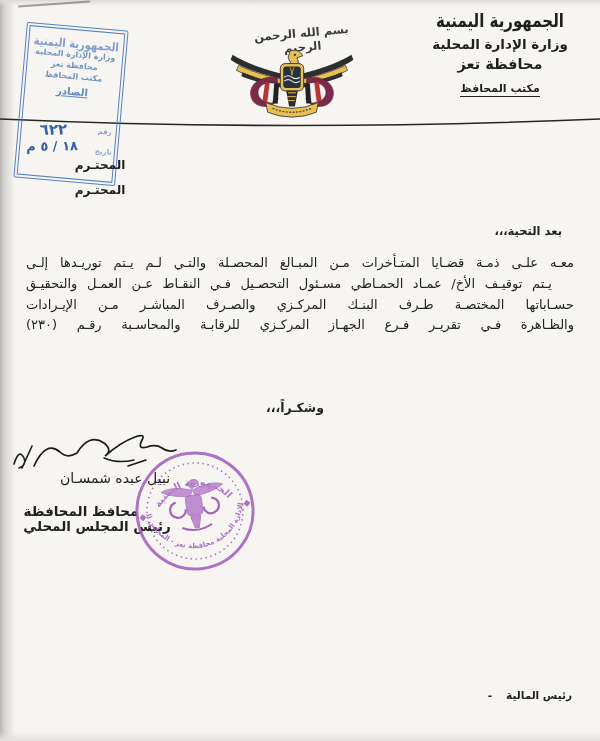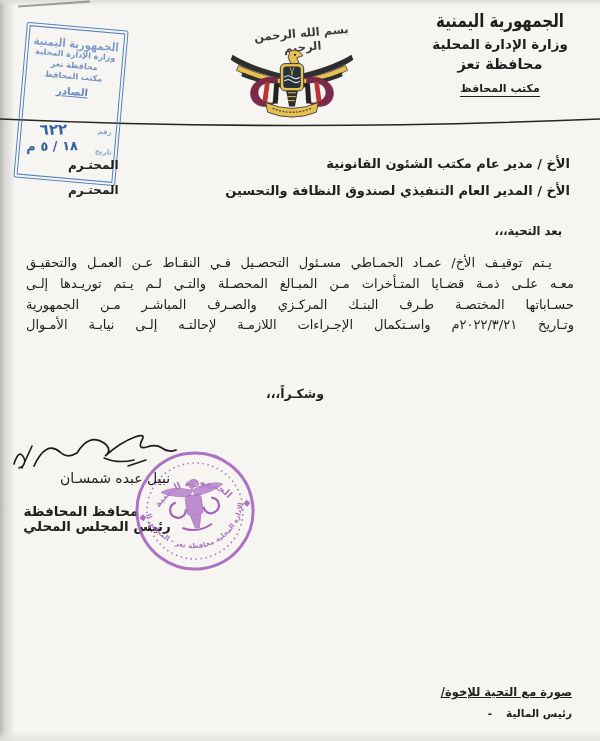--- a/index.html
+++ b/index.html
@@ -35,35 +35,35 @@
     border:4px double #4d7cba; border-radius:2px; transform:rotate(5deg);
     color:#6d8fc0; text-align:center; direction:rtl; opacity:.95;}
   .reg-line{font-size:8px; font-weight:bold; line-height:11px;}
   .reg-calli{font-size:10px; font-weight:bold; transform:scaleY(1.2); margin-top:8px; color:#7b9aca;}
   .reg-sader{font-size:10px; font-weight:bold; color:#5b82bc; text-decoration:underline; margin-top:4px;}
   .reg-hand{position:absolute; color:#2c5aa0; font-weight:bold; transform:rotate(-6deg); white-space:nowrap;}
   .reg-num{left:18px; top:92px; font-size:15px;}
   .reg-date{left:6px; top:110px; font-size:13px;}
   .reg-label{position:absolute; font-size:7px; color:#8aa4cc; font-weight:bold;}
 
-  .honorific{position:absolute; left:68px; width:64px; font-weight:bold; font-size:12px; text-align:left;}
+  .honorific{position:absolute; left:68px; width:64px; font-weight:bold; font-size:12px; text-align:center;}
 
   .divider{position:absolute; left:0; top:112px; width:600px; height:24px;}
 
   
   .addr{position:absolute; right:30px; font-weight:bold; font-size:13px; white-space:nowrap;}
   .salutation{position:absolute; right:38px; top:224px; font-weight:bold; font-size:11.5px;margin-left:34px;}
 
   
   .body-block{position:absolute; right:26px; top:253px; width:548px;}
   .body-line{font-size:13px; line-height:20.8px; white-space:nowrap; overflow:hidden;
     text-align:justify; text-align-last:justify;}
   .body-line.first{padding-right:22px;}
   .body-line.last{text-align-last:right;}
-  .closing{position:absolute; left:266px; top:386px; font-size:12.5px; font-weight:600;}
+  .closing{position:absolute; left:266px; top:400px; font-size:12.5px; font-weight:600;}
 
   
   .sig-svg{position:absolute; left:8px; top:428px; width:180px; height:52px;}
   .sig-name{position:absolute; left:40px; top:470px; width:150px; text-align:center; font-weight:normal; font-size:14px;}
   .sig-title1{position:absolute; left:16px; top:503px; width:130px; text-align:center; font-weight:bold; font-size:13.5px;}
   .sig-title2{position:absolute; left:22px; top:518px; width:150px; text-align:center; font-weight:bold; font-size:13.5px;}
 
   .seal{position:absolute; left:132px; top:448px; width:126px; height:126px; transform:rotate(-8deg); opacity:.9;}
 
   
@@ -134,32 +134,30 @@
     <div class="reg-line">وزارة الإدارة المحلية</div>
     <div class="reg-line">محافظة تعز</div>
     <div class="reg-line">مكتب المحافظ</div>
     <div class="reg-sader">الصادر</div>
     <span class="reg-label" style="right:4px; top:95px;">رقم</span>
     <span class="reg-label" style="right:2px; top:115px;">تاريخ</span>
     <div class="reg-hand reg-num">٦٢٢</div>
     <div class="reg-hand reg-date">١٨ / ٥ م</div>
   </div>
 
-  <div class="addr" style="top:156px;">الأخ / مدير عام مكتب الشئون القانونية</div>
   <div class="honorific" style="top:158px;">المحتـرم</div>
-  <div class="addr" style="top:183px;">الأخ / المدير العام التنفيذي لصندوق النظافة والتحسين</div>
   <div class="honorific" style="top:183px;">المحتـرم</div>
 
   <div class="salutation">بعد التحية،،،</div>
 
   <div class="body-block">
+    <div class="body-line">معـه علـى ذمـة قضـايا المتـأخرات مـن المبـالغ المحصـلة والتـي لـم يـتم توريـدها إلـى</div>
     <div class="body-line first">يـتم توقيـف الأخ/ عمـاد الحمـاطي مسـئول التحصـيل فـي النقـاط عـن العمـل والتحقيـق</div>
-    <div class="body-line">معـه علـى ذمـة قضـايا المتـأخرات مـن المبـالغ المحصـلة والتـي لـم يـتم توريـدها إلـى</div>
-    <div class="body-line">حسـاباتها المختصـة طـرف البنـك المركـزي والصـرف المباشـر مـن الجمهورية</div>
-    <div class="body-line">وتـاريخ ٢٠٢٢/٣/٢١م واسـتكمال الإجـراءات اللازمـة لإحالتـه إلـى نيابـة الأمـوال</div>
+    <div class="body-line">حسـاباتها المختصـة طـرف البنـك المركـزي والصـرف المباشـر مـن الإيـرادات</div>
+    <div class="body-line">والظـاهرة فـي تقريـر فـرع الجهـاز المركـزي للرقابـة والمحاسـبة رقـم (٢٣٠)</div>
   </div>
 
   <div class="closing">وشكـراً،،،</div>
 
   <svg class="sig-svg" viewBox="0 0 180 52">
     <path d="M6,36 q5,-16 10,-6 q3,7 -5,10 M14,40 l10,-22" stroke="#1b1b1b" stroke-width="1.6" fill="none" stroke-linecap="round"></path>
     <path d="M26,38 q12,-26 26,-14 q7,7 17,1 q12,-20 27,-10 q9,7 1,13 q16,-14 30,-19 q11,-4 7,3 q-5,10 5,7 q9,-3 15,1 q6,5 14,2" stroke="#1b1b1b" stroke-width="1.7" fill="none" stroke-linecap="round"></path>
     <path d="M96,30 q14,6 30,2 M120,38 l18,-6" stroke="#1b1b1b" stroke-width="1.5" fill="none" stroke-linecap="round"></path>
   </svg>
   <div class="sig-name">نبيل عبده شمسـان</div>
@@ -188,19 +186,18 @@
       <path d="M59,36 C61,31 67,30 70,34 L66,38 L63,41 Z" opacity=".9"></path>
       <rect x="55" y="47" width="16" height="20" rx="4" opacity=".9"></rect>
       <path d="M45,52 c-8,2 -9,12 -1,15 c5,2 10,-2 10,-7" fill="none" stroke-width="2.2"></path>
       <path d="M81,52 c8,2 9,12 1,15 c-5,2 -10,-2 -10,-7" fill="none" stroke-width="2.2"></path>
       <path d="M58,68 L68,68 L65,80 L61,80 Z" opacity=".9"></path>
       <path d="M48,78 Q63,86 78,78" fill="none" stroke-width="2"></path>
     </g>
   </svg>
 
   <div class="cc">
-    <div class="cc-head">صورة مع التحية للإخوة/</div>
     <div class="cc-item">
       <span>رئيس المالية</span><span class="cc-dash">-</span>
     </div>
   </div>
 
 </div>
 
 </body></html>

